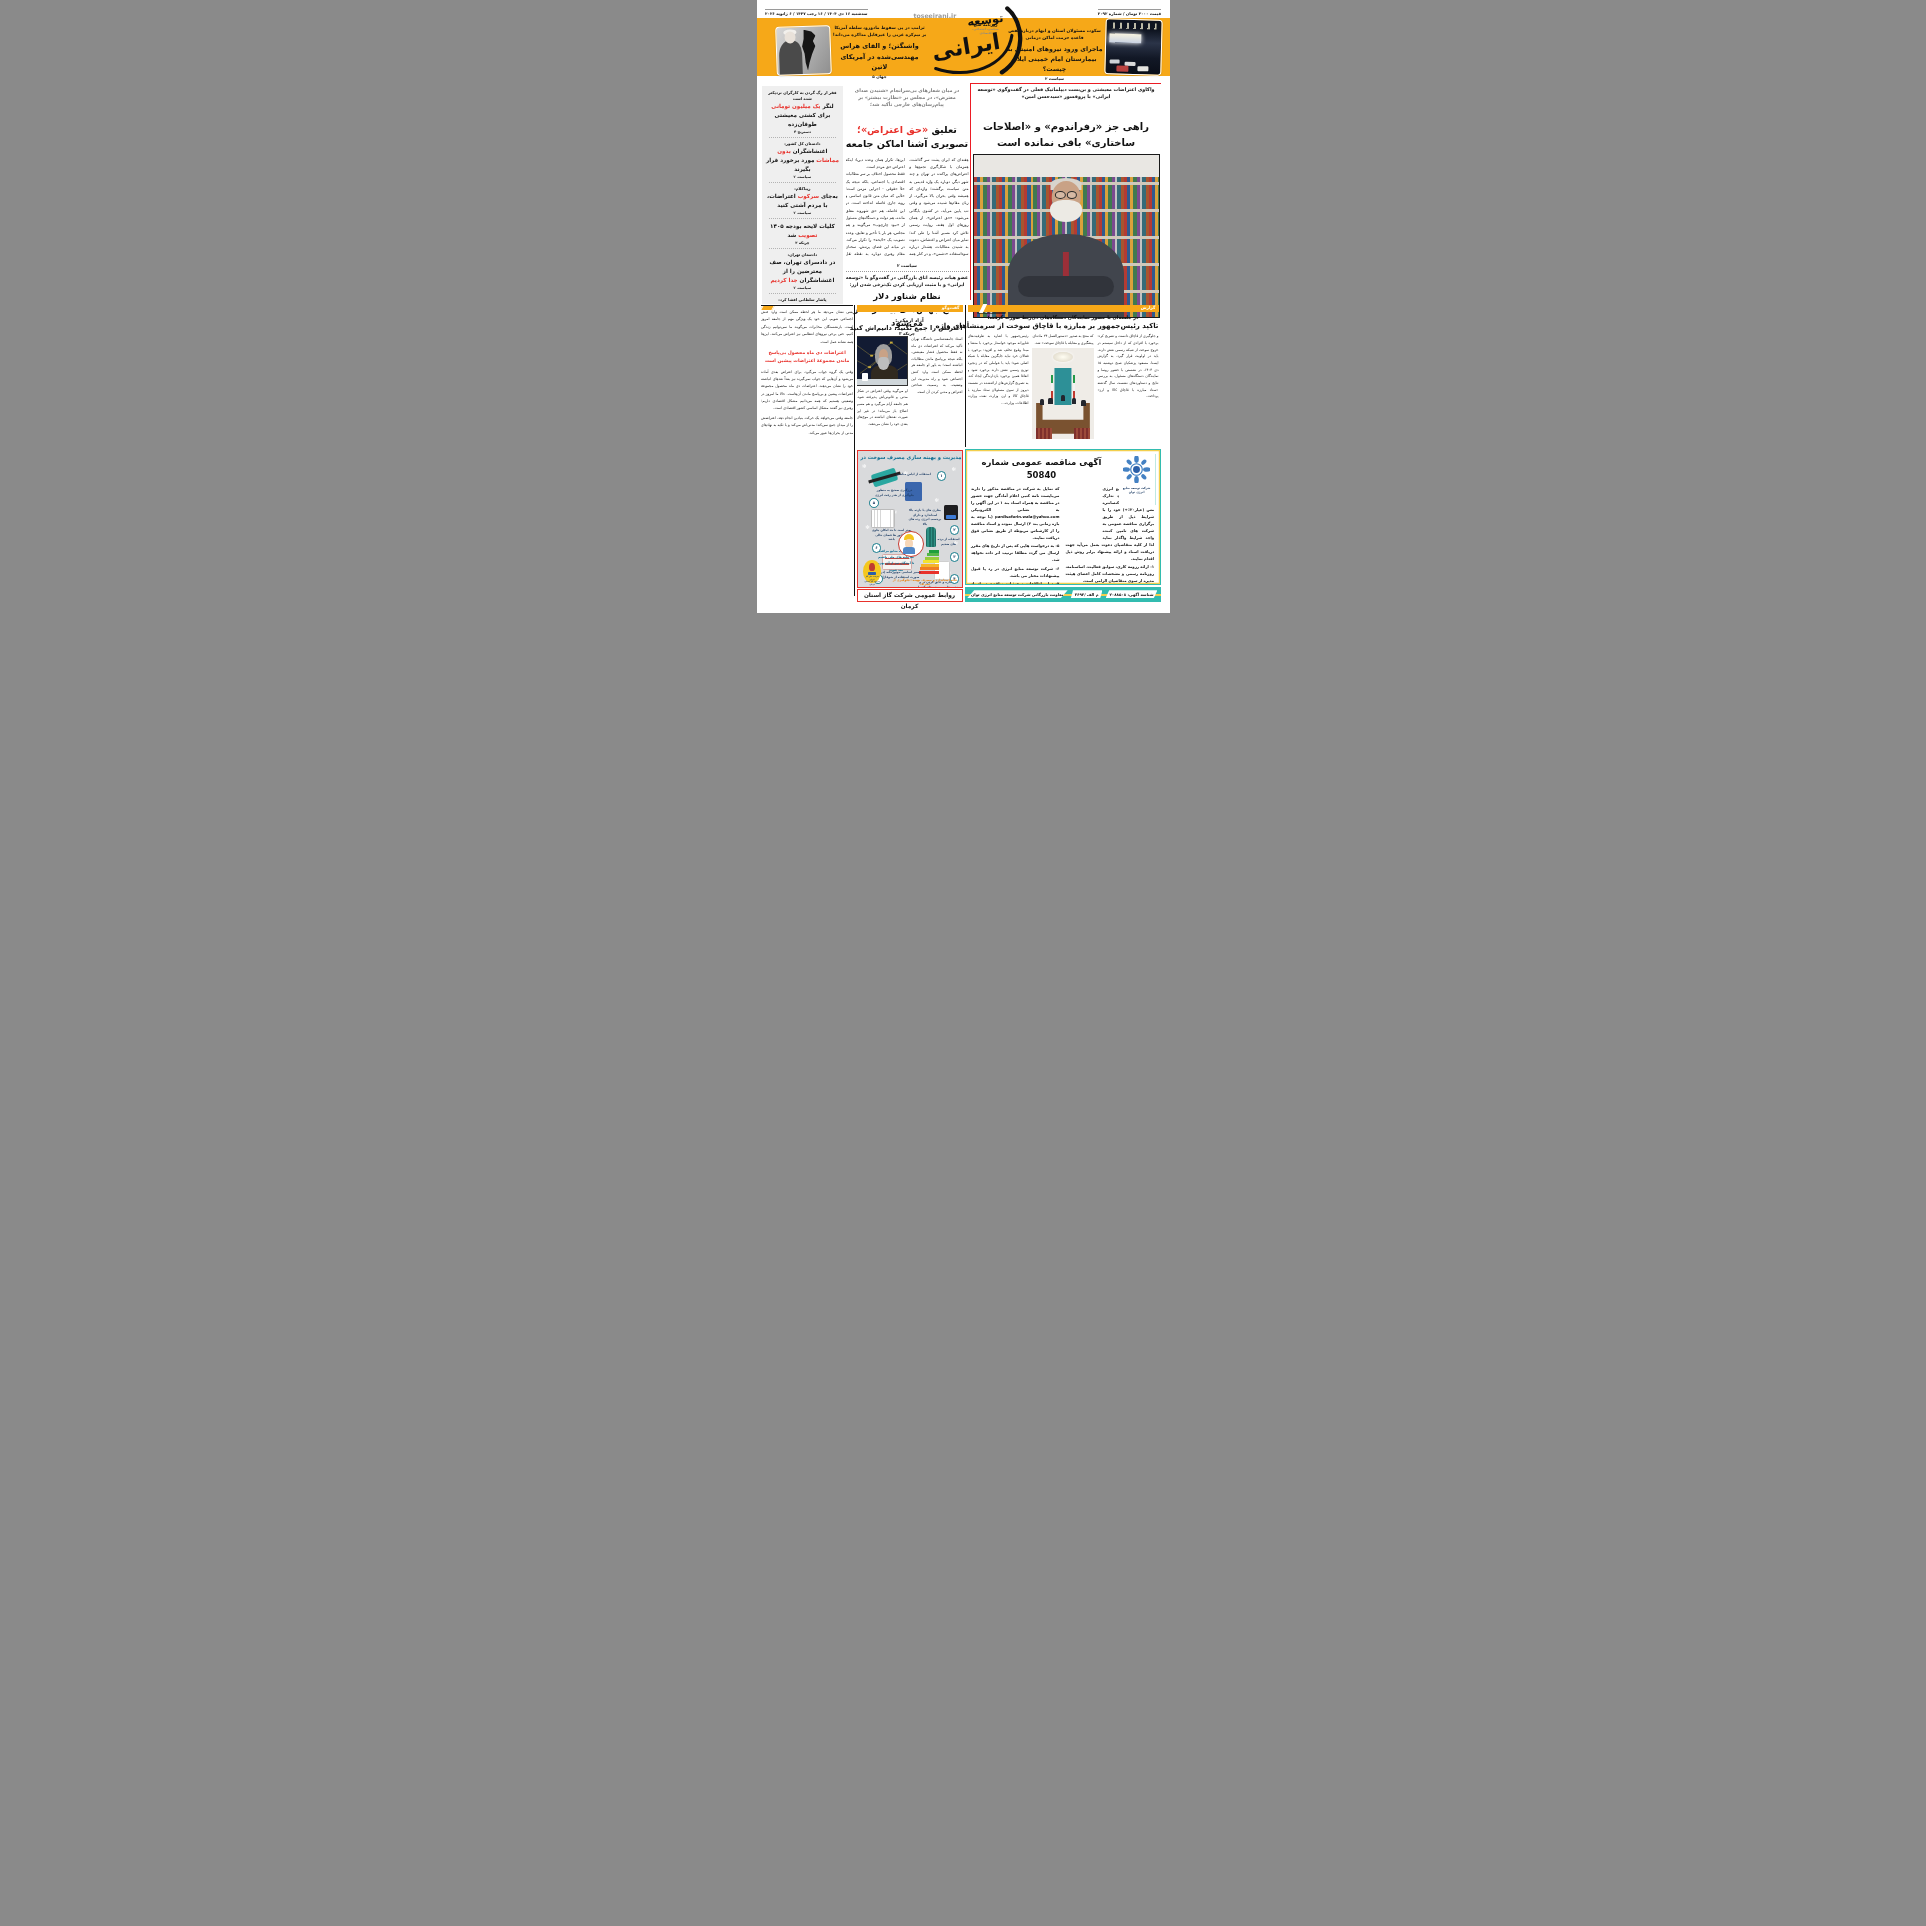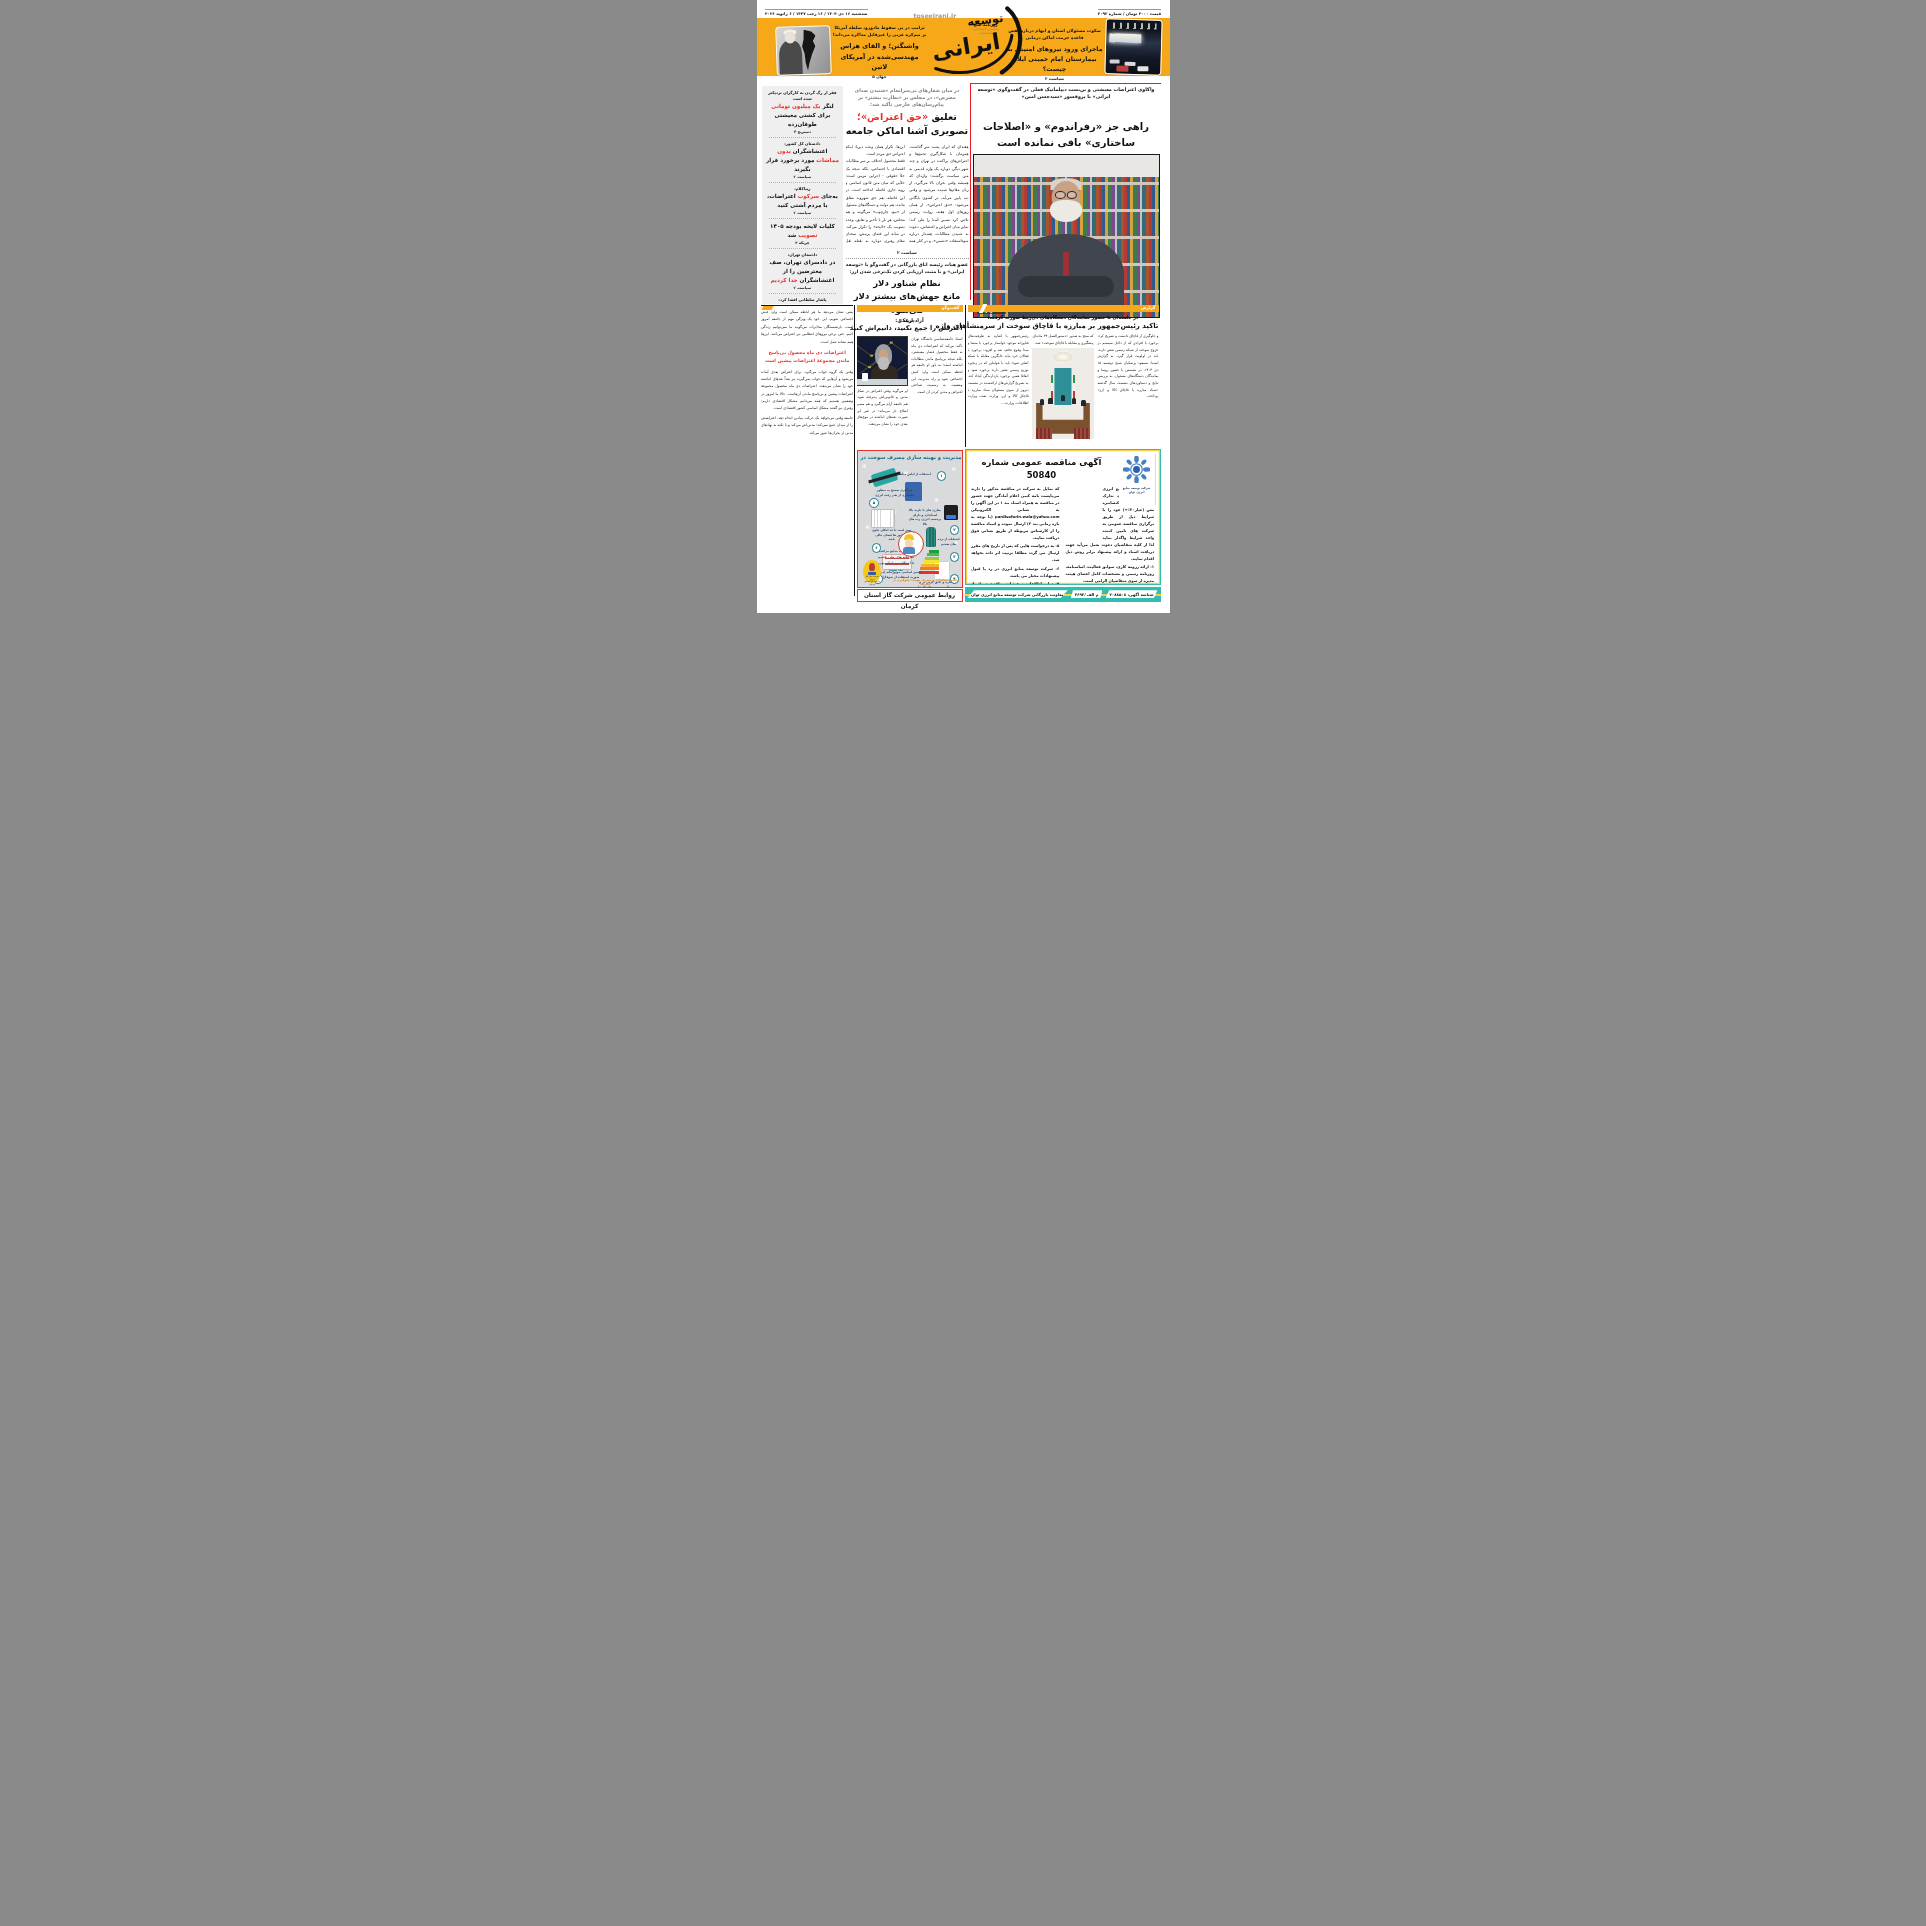--- a/index.html
+++ b/index.html
@@ -53,21 +53,21 @@
   .m-hair{position:absolute;left:50%;transform:translateX(-50%);top:23px;width:31px;height:11.6px;background:#d8d4cc;border-radius:50% 50% 0 0;}
   .m-beard{position:absolute;left:50%;transform:translateX(-50%);top:45px;width:32px;height:22.3px;background:#eceae4;border-radius:40% 40% 50% 50%;}
   .m-glass{position:absolute;left:50%;transform:translateX(-50%);top:36px;width:22.3px;height:6.2px;
            border-bottom:0;display:flex;justify-content:space-between;}
   .m-glass i{display:block;width:8.5px;height:5.8px;border:0.8px solid #2a2a2a;border-radius:50%;background:rgba(255,255,255,.25);}
   .pbadge{position:absolute;left:3.9px;bottom:3.1px;color:#fff;background:rgba(20,20,20,.55);padding:0.8px 3.5px;
           font-size:4.2px;font-weight:bold;border-radius:1.2px;}
   
   .ccol{left:89px;top:87px;width:123px;text-align:center;}
   .ccol .k{font-size:4.8px;font-weight:bold;color:#7d7d7d;line-height:1.5;}
-  .ccol .h{font-size:9.6px;font-weight:bold;line-height:1.55;margin-top:1px;}
+  .ccol .h{font-size:9.6px;font-weight:bold;line-height:1.55;margin-top:14px;}
   .cbody{margin-top:3.5px;height:105px;overflow:hidden;column-count:2;column-gap:4.6px;
          font-size:3.8px;line-height:1.92;text-align:justify;}
   .cbody p{margin:0;}
   .csec{font-size:4.2px;font-weight:bold;margin-top:1.9px;}
   .dotsep{border-top:1.2px dotted #9a9a9a;margin-top:3.1px;}
   .cur .k{font-size:4.6px;font-weight:bold;line-height:1.5;margin-top:3.5px;color:#111;}
   .cur .h{font-size:8.5px;font-weight:bold;line-height:1.55;margin-top:1.2px;}
   .cur .s{font-size:4.2px;font-weight:bold;margin-top:1.5px;}
   
   .sidebar{left:5.4px;top:86px;width:81px;height:218px;background:#efefef;padding:3.9px 3.9px 2.3px;

